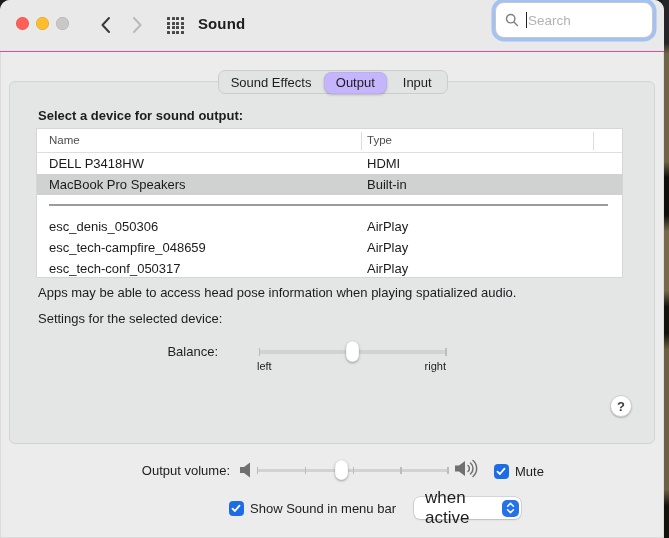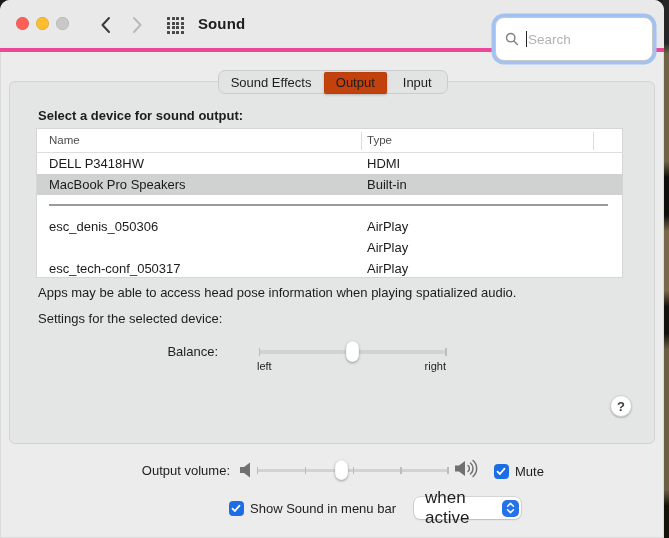--- a/index.html
+++ b/index.html
@@ -4,40 +4,40 @@
 <style>
   * { margin:0; padding:0; box-sizing:border-box; }
   body { font-family:"Liberation Sans", sans-serif; background:#333; }
   .screen { position:relative; width:669px; height:538px; overflow:hidden; background:#1b1b1b; }
   .wallpaper { position:absolute; right:0; top:0; width:7px; height:538px;
     background:linear-gradient(#262626 0%,#262626 8%,#6f6446 10%,#6f6446 30%,#0f0e0b 33%,#0f0e0b 40%,#77694a 43%,#77694a 54%,#15120d 57%,#15120d 62%,#6b6044 65%,#6b6044 91%,#141209 94%,#141209 100%); }
   .window { position:absolute; left:0; top:0; width:664px; height:538px; background:#ebeceb;
     border-radius:10px 10px 0 0; overflow:hidden; box-shadow:inset 0 0 0 1px rgba(0,0,0,.07); }
 
   
-  .toolbar { position:absolute; left:0; top:0; width:664px; height:52px; background:#e8e9e8; border-bottom:4px solid #ec4899; }
+  .toolbar { position:absolute; left:0; top:0; width:664px; height:52px; background:#e8e9e8; border-bottom:1px solid #ec4899; }
   .tl { position:absolute; top:17px; width:13px; height:13px; border-radius:50%; box-shadow:inset 0 0 0 .5px rgba(0,0,0,.15); }
   .navbtn { position:absolute; top:13px; width:18px; height:26px; display:flex; align-items:center; justify-content:center; background:none; border:none; cursor:default; }
   .gridbtn { position:absolute; left:167px; top:17px; width:19px; height:17px; display:grid;
     grid-template-columns:repeat(4,3.2px); grid-template-rows:repeat(4,3.2px); gap:1.4px; background:none; border:none; }
   .gridbtn i { background:#48484a; border-radius:.5px; }
   .win-title { position:absolute; left:198px; top:15px; font-size:15px; font-weight:700; color:#1d1d1f; letter-spacing:.1px; }
-  .search { position:absolute; left:495px; top:17px; width:158px; height:44px; background:#fff; border-radius:9px;
+  .search { position:absolute; left:495px; top:2px; width:158px; height:36px; background:#fff; border-radius:9px;
     border:1px solid #c6c7c7; box-shadow:0 0 0 3.5px #a3c1f2; display:flex; align-items:center; }
   .search .mag { margin-left:9px; display:flex; }
   .search .caret { width:1px; height:16px; background:#222; margin-left:7px; }
   .search .ph { color:#b2b2b4; font-size:13.5px; margin-left:1px; }
 
   
   .pane { position:absolute; left:9px; top:81px; width:646px; height:363px; background:#e4e5e5;
     border:1px solid #d2d3d3; border-radius:6px; }
   .segctl { position:absolute; left:218px; top:70px; width:230px; height:24px; background:#e2e3e3;
     border:1px solid #cbcccc; border-radius:7px; display:flex; z-index:5; }
   .seg { display:flex; align-items:center; justify-content:center; font-size:13px; color:#1d1d1f; height:100%; }
-  .seg.sel { background:#c2410c; border-radius:2px; margin:0.5px; box-shadow:0 1px 2.5px rgba(0,0,0,.22), inset 0 0 0 .5px rgba(0,0,0,.07); }
+  .seg.sel { background:#c4b5fd; border-radius:8px; margin:0.5px; box-shadow:0 1px 2.5px rgba(0,0,0,.22), inset 0 0 0 .5px rgba(0,0,0,.07); }
 
   .sec-label { position:absolute; left:38px; top:108px; font-size:13px; font-weight:700; color:#1d1d1f; }
 
   
   .dev-table { position:absolute; left:36px; top:128px; width:587px; height:150px; background:#fff; border:1px solid #d6d6d6;padding-left:40px; }
   .thead { position:absolute; left:0; top:0; width:100%; height:24px; border-bottom:1px solid #dedede; }
   .thead .hname { position:absolute; left:12px; top:5px; font-size:11.5px; color:#4c4c4c; }
   .thead .htype { position:absolute; left:330px; top:5px; font-size:11.5px; color:#4c4c4c; }
   .vline { position:absolute; top:3px; width:1px; height:18px; background:#dcdcdc; }
   .trow { position:absolute; left:0; width:100%; height:21px; font-size:13px; color:#1b1b1d; }
@@ -156,20 +156,21 @@
         <span class="ctype">Built-in</span>
       </div>
       <div class="seprow" style="top:66px">
         <span class="line"></span>
       </div>
       <div class="trow" style="top:87px">
         <span class="cname">esc_denis_050306</span>
         <span class="ctype">AirPlay</span>
       </div>
       <div class="trow" style="top:108px">
+        <span class="cname">esc_tech-campfire_048659</span>
         <span class="ctype">AirPlay</span>
       </div>
       <div class="trow" style="top:129px">
         <span class="cname">esc_tech-conf_050317</span>
         <span class="ctype">AirPlay</span>
       </div>
     </div>
 
     <div class="note">Apps may be able to access head pose information when playing spatialized audio.</div>
     <div class="settings-label">Settings for the selected device:</div>

